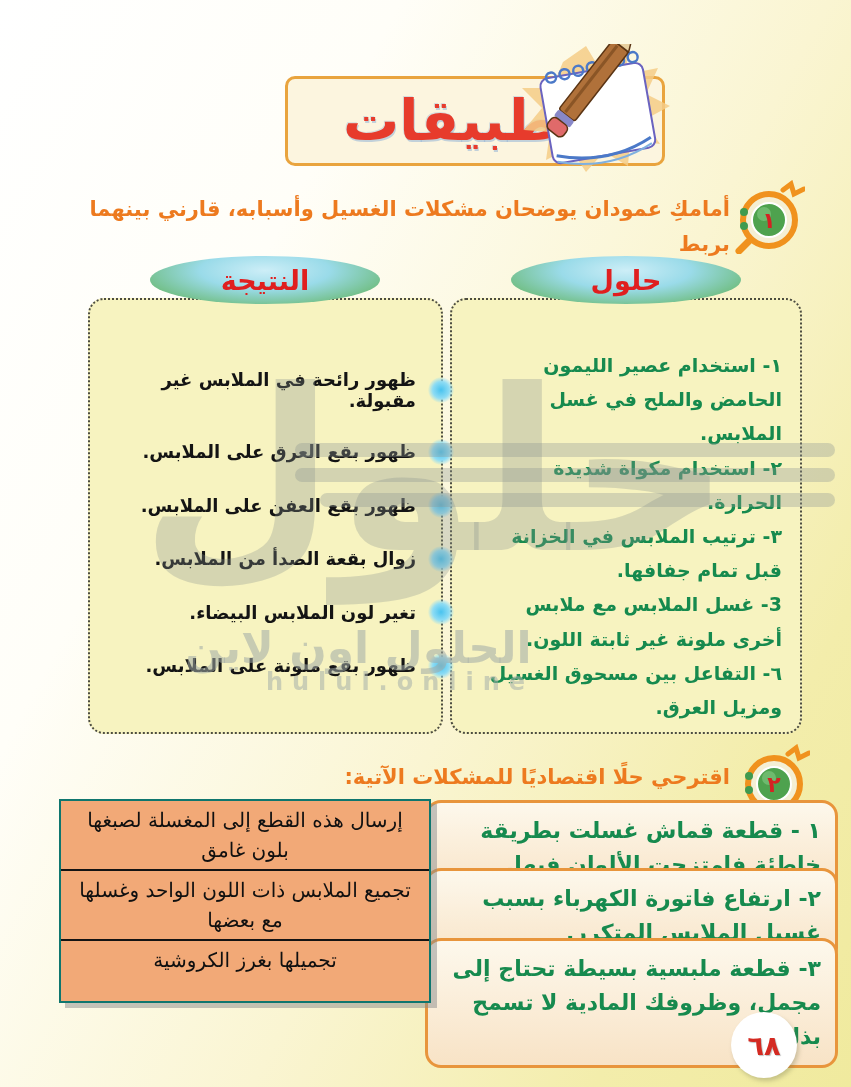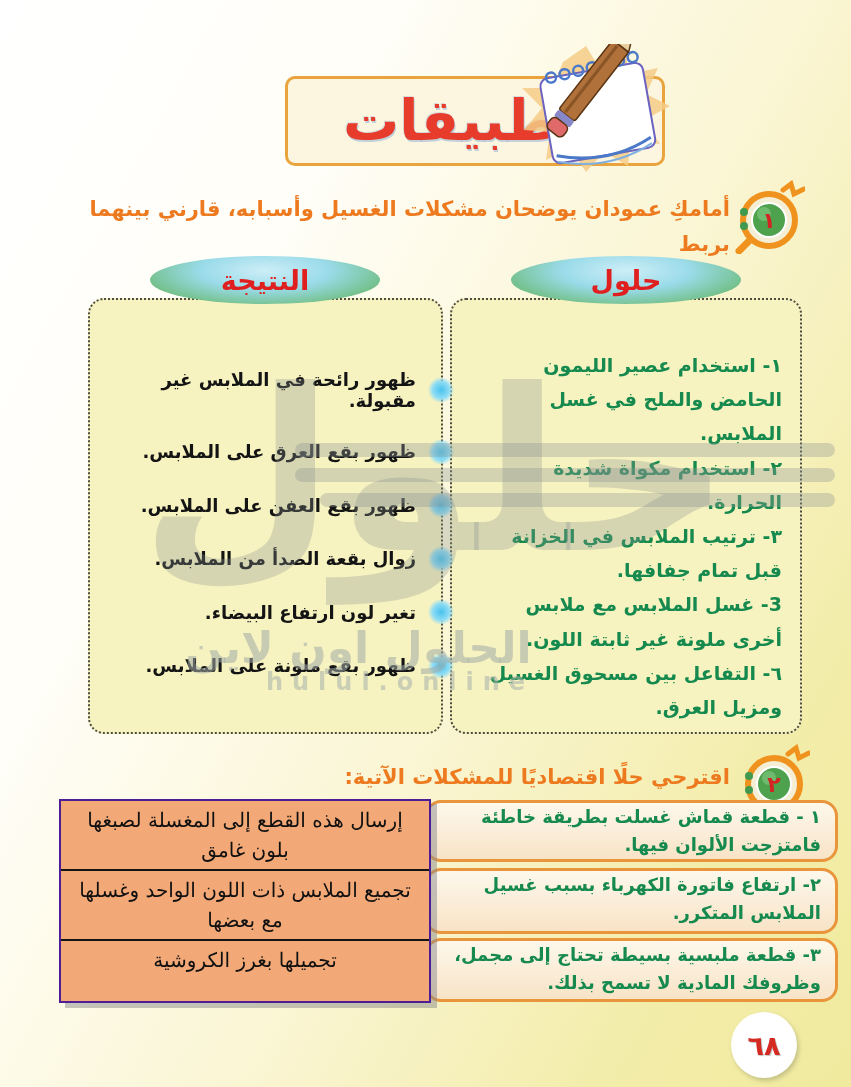--- a/index.html
+++ b/index.html
@@ -56,29 +56,29 @@
   .result-row{display:flex;align-items:center;}
   .dot{flex:0 0 auto;width:26px;height:26px;margin-left:12px;margin-right:-17px;border-radius:50%;
     background:radial-gradient(circle,#49c3ef 0%,#8edcf4 45%,rgba(238,248,252,0) 72%);}
   .result-text{color:#141414;font-weight:bold;font-size:18px;text-align:right;flex:1;}
 
   
   .problem-box{
     right:13px;width:413px;box-sizing:border-box;
     border:3px solid #e8953c;border-radius:16px;
     background:linear-gradient(180deg,#fdf8ec 0%,#f8e3c6 100%);
-    color:#168a4e;font-weight:bold;font-size:18px;line-height:1.55;
-    text-align:right;padding:0 14px;z-index:1;
+    color:#168a4e;font-weight:bold;font-size:22px;line-height:1.55;
+    text-align:right;padding:11px 14px;z-index:1;
   }
   .p1{top:800px;min-height:62px;}
   .p2{top:868px;min-height:66px;}
   .p3{top:938px;min-height:64px;}
   .answer-table{
     left:59px;top:799px;width:372px;height:204px;z-index:3;
-    background:#f2a977;border:2px solid #4c1d95;
+    background:#f2a977;border:2px solid #0f766e;
     box-shadow:6px 5px 0 rgba(140,140,140,.5);
     display:flex;flex-direction:column;box-sizing:border-box;
   }
   .ans-row{
     display:flex;align-items:flex-start;justify-content:center;
     padding:4px 10px;box-sizing:border-box;
     font-family:"DejaVu Serif",serif;font-size:20px;color:#101010;
     text-align:center;line-height:1.5;
   }
   .ans-row.r1{flex:0 0 70px;border-bottom:2px solid #141414;}
@@ -185,21 +185,21 @@
     <div class="result-row">
       <span class="dot"></span>
       <span class="result-text">ظهور بقع العفن على الملابس.</span>
     </div>
     <div class="result-row">
       <span class="dot"></span>
       <span class="result-text">زوال بقعة الصدأ من الملابس.</span>
     </div>
     <div class="result-row">
       <span class="dot"></span>
-      <span class="result-text">تغير لون ارتفاع البيضاء.</span>
+      <span class="result-text">تغير لون الملابس البيضاء.</span>
     </div>
     <div class="result-row">
       <span class="dot"></span>
       <span class="result-text">ظهور بقع ملونة على الملابس.</span>
     </div>
   </div>
 </div>
 
 <div class="abs q-icon q2-icon">
   <svg width="74" height="74" viewBox="0 0 74 74">

